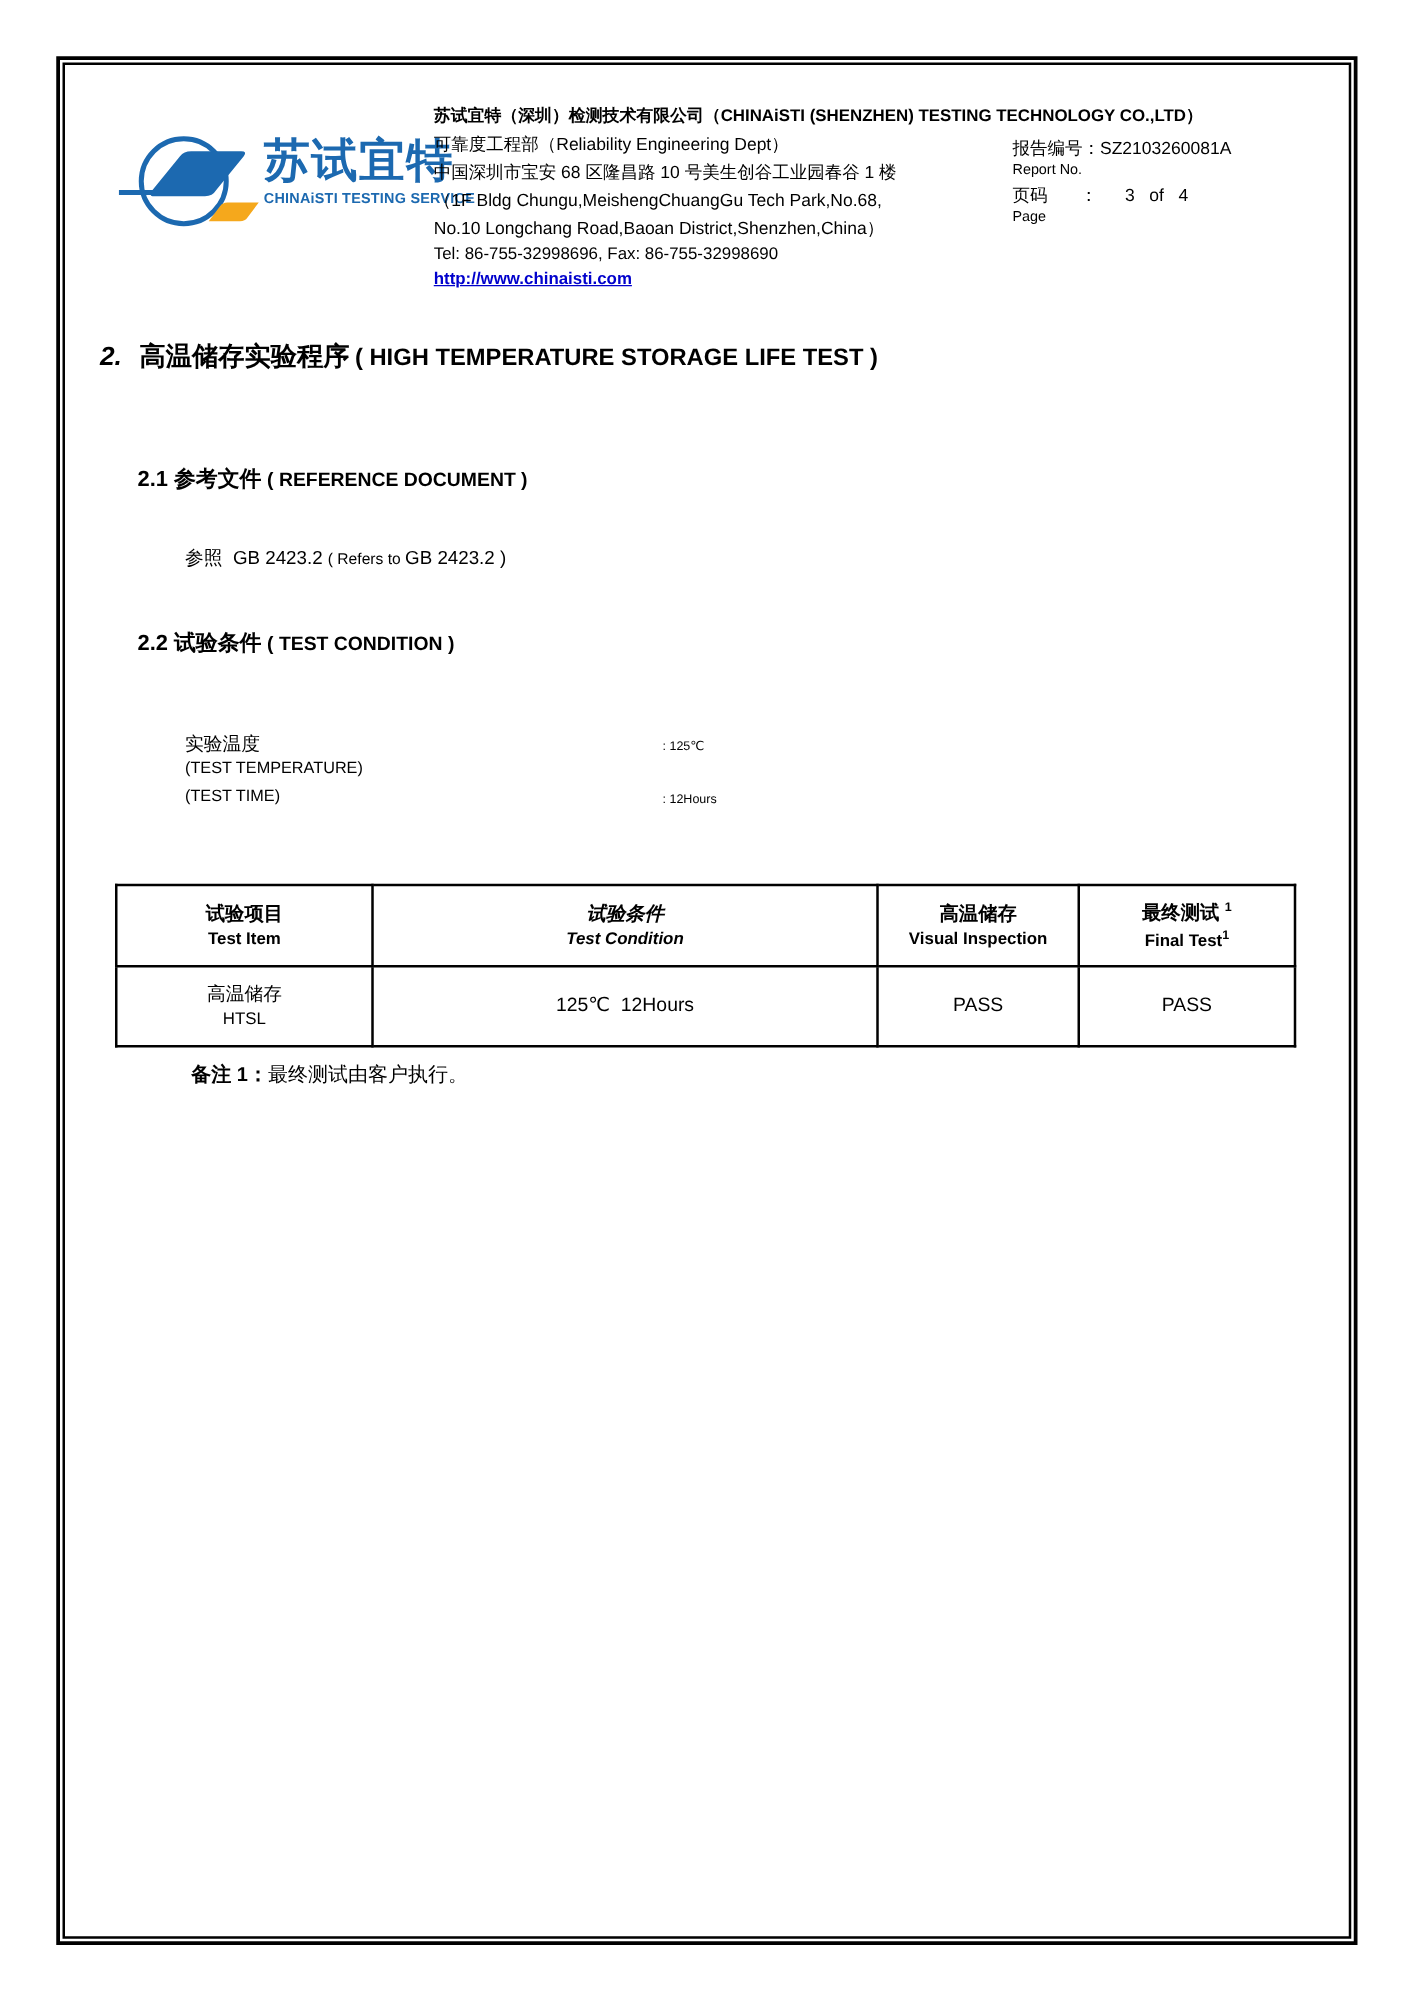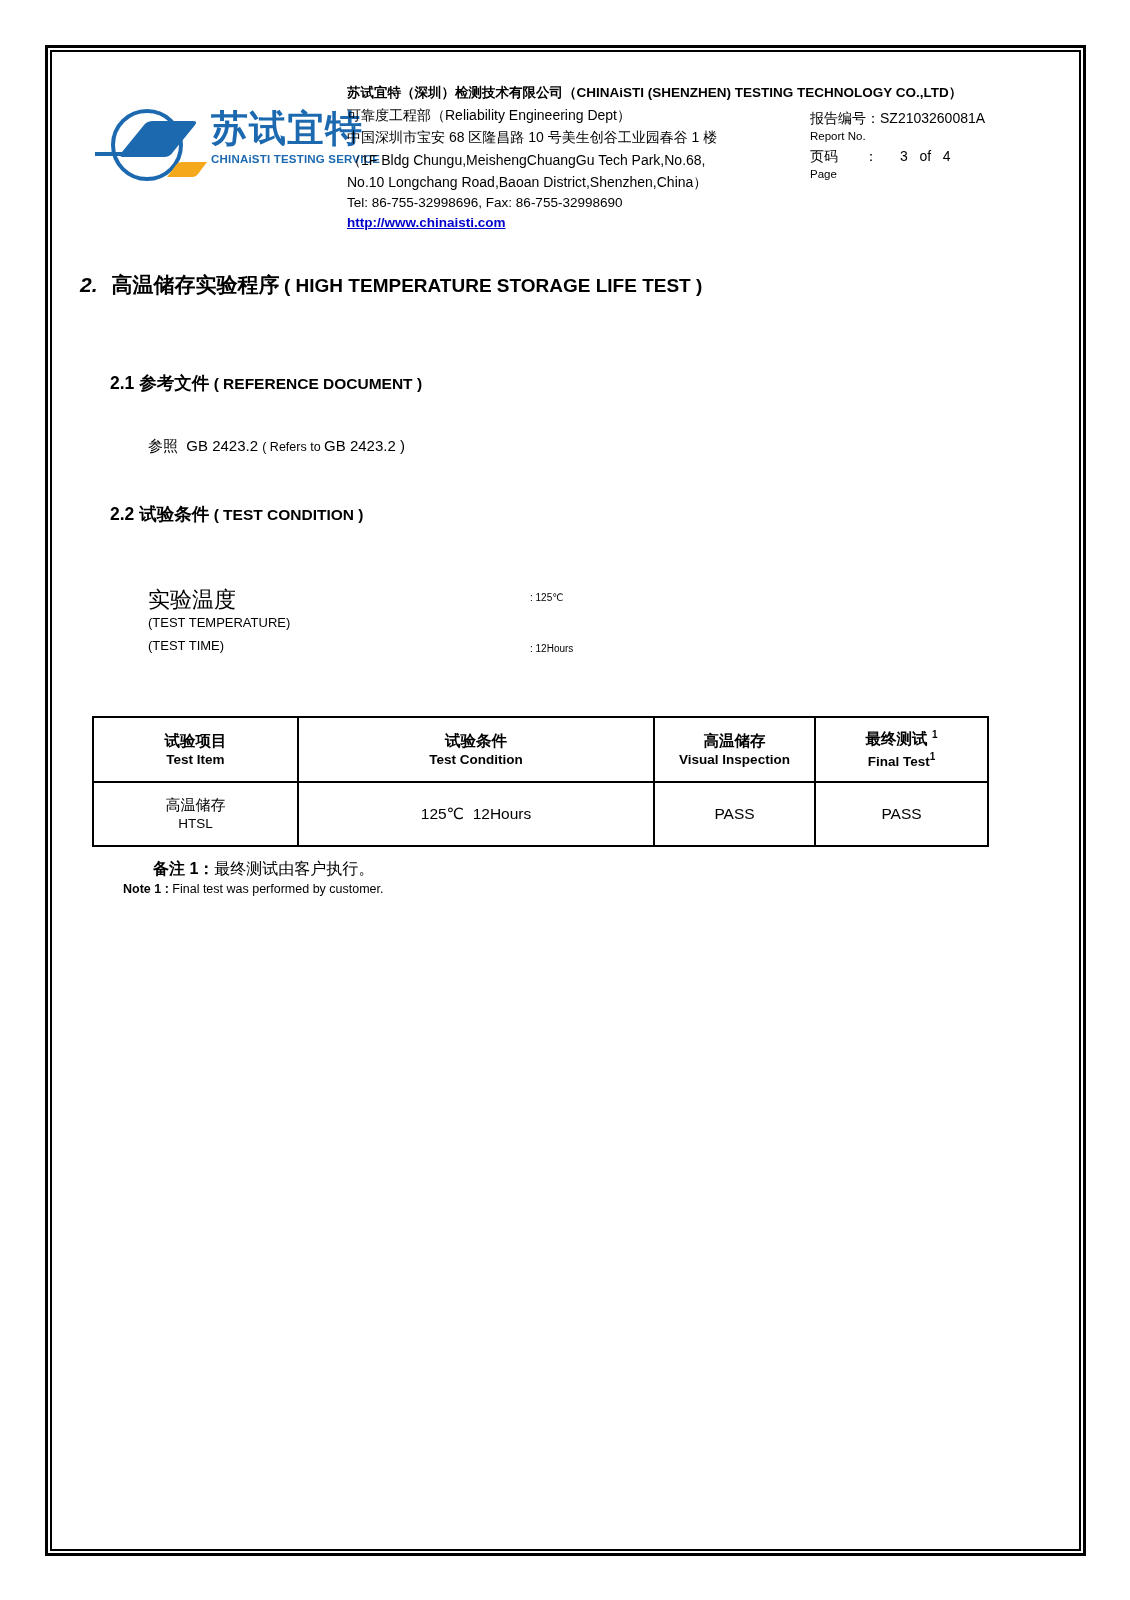--- a/index.html
+++ b/index.html
@@ -50,29 +50,29 @@
   .s23 { margin-top:46px; }
 
   .ref-line { margin:42px 0 0 68px; font-size:15px; white-space:pre; }
   .ref-small { font-size:12.5px; }
 
   
   .cond-block { margin:60px 0 0 68px; }
   .cond-row { display:flex; }
   .cond-row + .cond-row { margin-top:4px; }
   .cond-labels { flex:0 0 382px; }
-  .cond-cn { font-size:22px; line-height:1.3; }
+  .cond-cn { font-size:15px; line-height:1.3; }
   .cond-en { font-size:13px; line-height:1.45; }
   .cond-value { font-size:10px; padding-top:6px; white-space:pre; }
 
   
   .sum-table { border-collapse:collapse; margin:60px 0 0 12px; table-layout:fixed; }
   .sum-table td { border:2px solid #000; text-align:center; vertical-align:middle; padding:0; }
   .sum-table .c1 { width:205px; }
-  .sum-table .c2 { width:356px; }
+  .sum-table .c2 { width:404px;font-style:italic; }
   .sum-table .c3 { width:161px; }
   .sum-table .c4 { width:173px; }
   .sum-table tr.hdr-row td { height:65px;margin-left:40px; }
   .sum-table tr.data-row td { height:64px; }
   .th-cn { font-size:15.5px; font-weight:bold; line-height:1.4; }
   .th-en { font-size:13.5px; font-weight:bold; line-height:1.3; }
   .cell-cn { font-size:15px; line-height:1.35; }
   .cell-en { font-size:13.5px; line-height:1.3; }
   .cell-val { font-size:15.5px; white-space:pre; }
   sup { font-size:10px; }
@@ -207,17 +207,16 @@
           </td>
           <td>
             <div class="cell-val">PASS</div>
           </td>
         </tr>
       </tbody>
     </table>
 
     <div class="note-block">
       <div class="note-cn"><b>备注 1：</b><span>最终测试由客户执行。</span></div>
-      <div class="note-en"><b>Note 1 :</b><span> Final test was performed by customer.</span></div>
     </div>
 
   </div>
 </div>
 
 </body></html>

